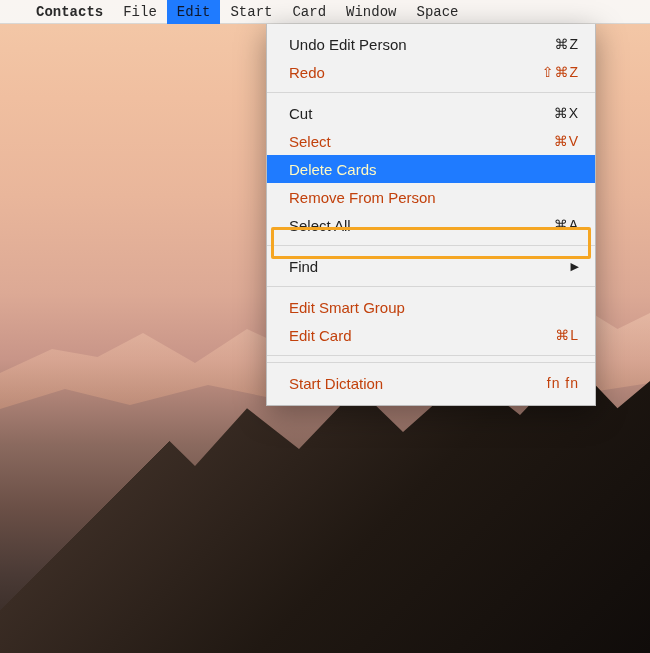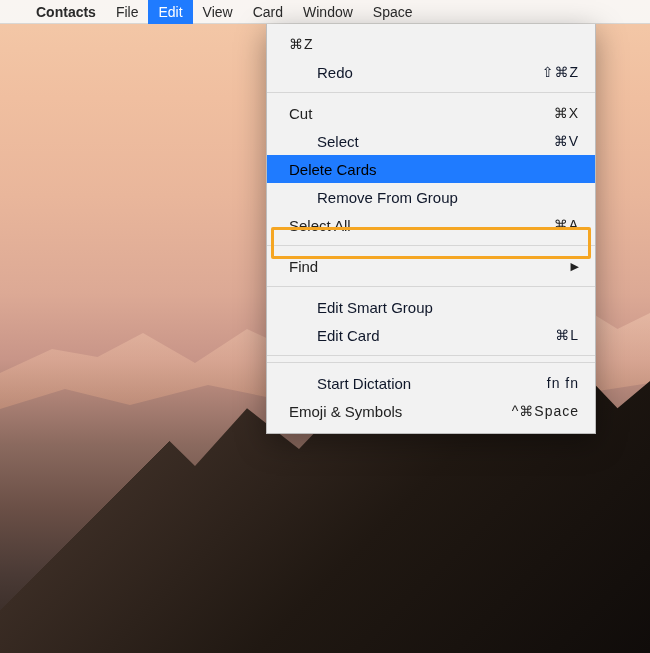--- a/index.html
+++ b/index.html
@@ -31,31 +31,32 @@
       position: relative;
       z-index: 10;
       height: 24px;
       background: rgba(248,248,248,0.92);
       border-bottom: 1px solid rgba(0,0,0,0.12);
       display: flex;
       align-items: center;
       padding: 0 8px 0 16px;
       font-size: 14px;
       color: #2a2a2a;
+      font-family: Liberation Mono, monospace;
     }
     .menubar-item {
       padding: 0 10px;
       height: 24px;
       line-height: 24px;
       cursor: default;
     }
     .menubar-item.app { font-weight: 600; }
     .menubar-item.active {
       background: #1f7bff;
-      color: #ffffff;
+      color: #0f172a;
     }
     .apple {
       font-size: 16px;
       padding-right: 10px;
       line-height: 22px;
     }
     .dropdown {
       position: absolute;
       top: 24px;
       left: 266px;
@@ -71,21 +72,21 @@
     .menu-item {
       display: flex;
       align-items: center;
       justify-content: space-between;
       height: 28px;
       padding: 0 16px 0 22px;
       color: #222;
       cursor: default;
       position: relative;
     }
-    .menu-item.disabled { color: #0f172a; margin-left: 28px; }
+    .menu-item.disabled { color: #c2410c; }
     .menu-item .shortcut {
       font-size: 14px;
       letter-spacing: 1px;
       color: inherit;
     }
     .menu-item .arrow {
       font-size: 11px;
       color: #222;
     }
     .menu-sep {
@@ -98,43 +99,44 @@
       left: 4px; right: 4px;
       height: 32px;
       border: 3px solid #f5a623;
       border-radius: 2px;
       top: 203px;
       pointer-events: none;
       z-index: 25;
     }
     .menu-item.selected {
       background: #1f7bff;
-      color: #000000;
+      color: #fef9c3;
     }
   </style>
 </head>
 <body>
 
 <div class="snow"></div>
 <div class="mountains"></div>
 
 <div class="menubar">
   <span class="apple"></span>
   <span class="menubar-item app">Contacts</span>
   <span class="menubar-item">File</span>
   <span class="menubar-item active">Edit</span>
-  <span class="menubar-item">View</span>
+  <span class="menubar-item">Start</span>
   <span class="menubar-item">Card</span>
   <span class="menubar-item">Window</span>
   <span class="menubar-item">Space</span>
 </div>
 
 <div class="dropdown">
 
   <div class="menu-item">
+    <span>Undo Edit Person</span>
     <span class="shortcut">⌘Z</span>
   </div>
   <div class="menu-item disabled">
     <span>Redo</span>
     <span class="shortcut">⇧⌘Z</span>
   </div>
   <div class="menu-sep"></div>
 
   <div class="menu-item">
     <span>Cut</span>
@@ -142,21 +144,21 @@
   </div>
   <div class="menu-item disabled">
     <span>Select</span>
     <span class="shortcut">⌘V</span>
   </div>
   <div class="menu-item selected">
     <span>Delete Cards</span>
     <span class="shortcut"></span>
   </div>
   <div class="menu-item disabled">
-    <span>Remove From Group</span>
+    <span>Remove From Person</span>
     <span class="shortcut"></span>
   </div>
   <div class="menu-item">
     <span>Select All</span>
     <span class="shortcut">⌘A</span>
   </div>
   <div class="menu-sep"></div>
 
   <div class="menu-item">
     <span>Find</span>
@@ -173,19 +175,15 @@
     <span class="shortcut">⌘L</span>
   </div>
   <div class="menu-sep"></div>
 
   <div class="menu-sep"></div>
 
   <div class="menu-item disabled">
     <span>Start Dictation</span>
     <span class="shortcut">fn fn</span>
   </div>
-  <div class="menu-item">
-    <span>Emoji &amp; Symbols</span>
-    <span class="shortcut">^⌘Space</span>
-  </div>
 
   <div class="highlight-box"></div>
 </div>
 
 </body></html>

